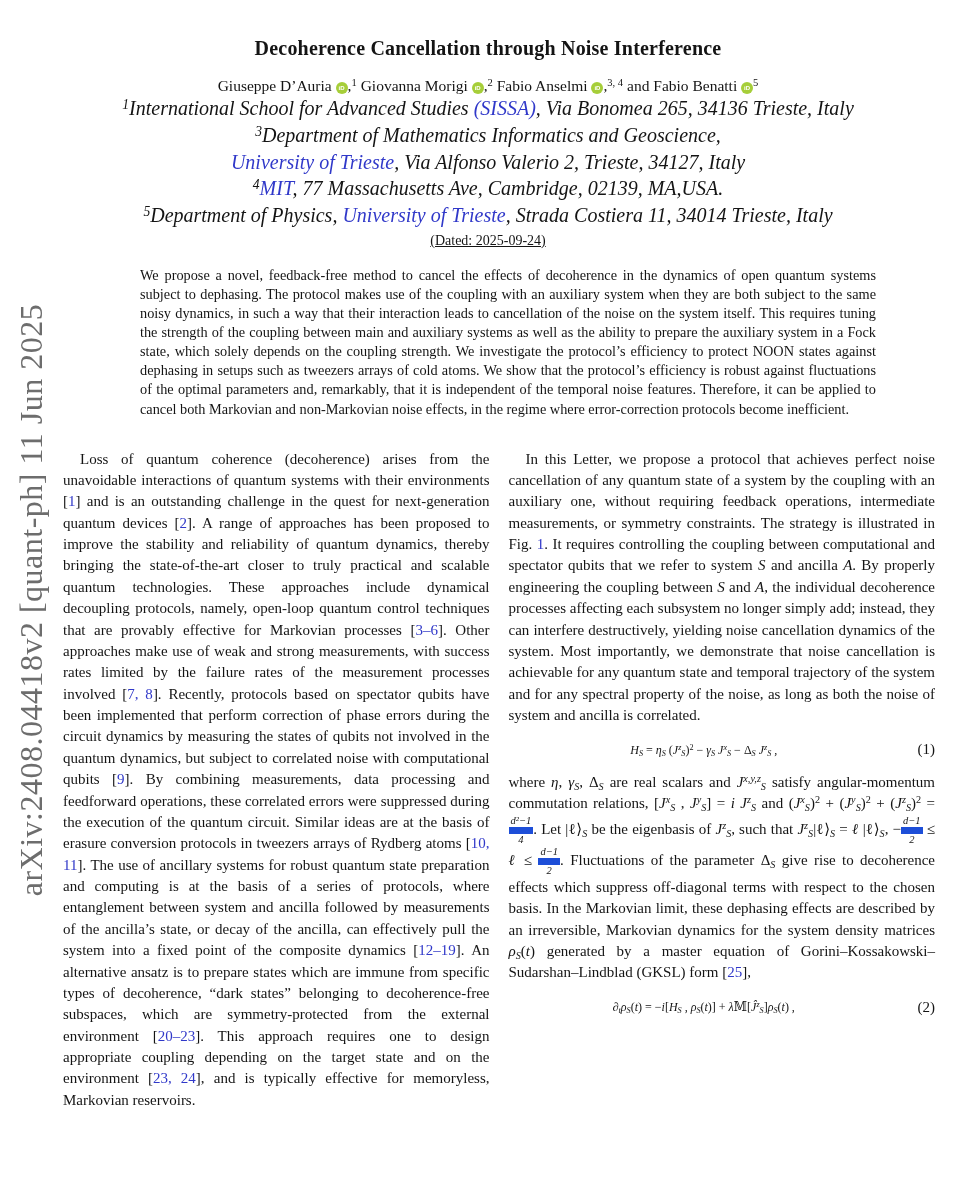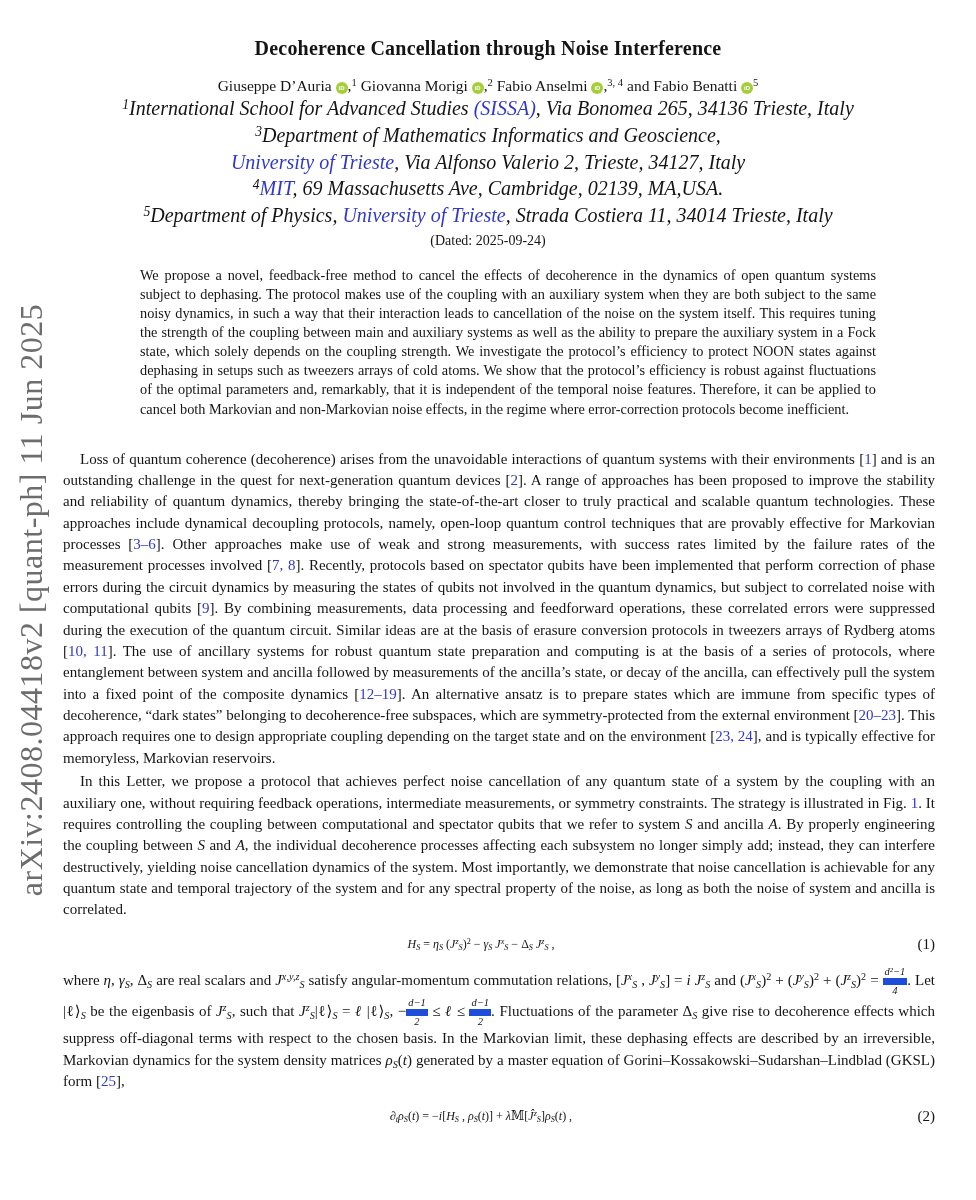--- a/index.html
+++ b/index.html
@@ -5,23 +5,23 @@
   html,body{margin:0;padding:0;}
   .page{position:relative;width:976px;height:1200px;background:#ffffff;color:#141414;
         font-family:"Liberation Serif","DejaVu Serif",serif;overflow:hidden;}
   .watermark{position:absolute;top:600px;left:31px;transform:translate(-50%,-50%) rotate(-90deg);
         white-space:nowrap;font-size:32px;color:#6d6d6d;letter-spacing:0.5px;}
   .header{text-align:center;padding-top:9px;}
   .title{font-size:20px;font-weight:bold;letter-spacing:0.2px;margin-top:28px;}
   .authors{margin-top:17px;font-size:15.5px;}
   .affiliations{font-style:italic;font-size:20px;line-height:1.34;}
   .affil-line{display:block;}
-  .dated{font-size:14px;margin-top:4px;}
+  .dated{font-size:14px;margin-top:4px;text-decoration:underline;}
   .abstract{margin:17px 100px 0 140px;width:736px;text-align:justify;font-size:14.3px;line-height:1.335;}
-  .columns{display:flex;gap:2px;margin:30px 41px 0 63px;font-size:15px;line-height:1.425;text-align:justify;flex-direction:column;}
+  .columns{display:flex;gap:19px;margin:30px 41px 0 63px;font-size:15px;line-height:1.425;text-align:justify;}
   .col{flex:1;min-width:0;}
   .col p{margin:0;text-indent:17px;}
   .col p.noindent{text-indent:0;}
   .equation{display:flex;align-items:center;margin:13px 0 11px;}
   .eq-body{flex:1;text-align:center;font-size:12px;}
   .eq-num{width:36px;text-align:right;}
   .link{color:#3038c9;}
   .i{font-style:italic;}
   .sup{font-size:68%;vertical-align:0.45em;line-height:0;}
   .sub{font-size:68%;vertical-align:-0.25em;line-height:0;}
@@ -39,21 +39,21 @@
 
   <div class="watermark">arXiv:2408.04418v2  [quant-ph]  11 Jun 2025</div>
 
   <div class="header">
     <div class="title">Decoherence Cancellation through Noise Interference</div>
     <div class="authors"><span>Giuseppe D’Auria </span><span class="orcid">iD</span><span>,</span><span class="sup">1</span><span> Giovanna Morigi </span><span class="orcid">iD</span><span>,</span><span class="sup">2</span><span> Fabio Anselmi </span><span class="orcid">iD</span><span>,</span><span class="sup">3, 4</span><span> and Fabio Benatti </span><span class="orcid">iD</span><span class="sup">5</span></div>
     <div class="affiliations">
       <span class="affil-line"><span class="sup">1</span><span>International School for Advanced Studies </span><span class="link">(SISSA)</span><span>, Via Bonomea 265, 34136 Trieste, Italy</span></span>
       <span class="affil-line"><span class="sup">3</span><span>Department of Mathematics Informatics and Geoscience,</span></span>
       <span class="affil-line"><span class="link">University of Trieste</span><span>, Via Alfonso Valerio 2, Trieste, 34127, Italy</span></span>
-      <span class="affil-line"><span class="sup">4</span><span class="link">MIT</span><span>, 69 Massachusetts Ave, Cambridge, 02139, MA,USA.</span></span>
+      <span class="affil-line"><span class="sup">4</span><span class="link">MIT</span><span>, 77 Massachusetts Ave, Cambridge, 02139, MA,USA.</span></span>
       <span class="affil-line"><span class="sup">5</span><span>Department of Physics, </span><span class="link">University of Trieste</span><span>, Strada Costiera 11, 34014 Trieste, Italy</span></span>
     </div>
     <div class="dated">(Dated: 2025-09-24)</div>
   </div>
 
   <div class="abstract">We propose a novel, feedback-free method to cancel the effects of decoherence in the dynamics of open quantum systems subject to dephasing. The protocol makes use of the coupling with an auxiliary system when they are both subject to the same noisy dynamics, in such a way that their interaction leads to cancellation of the noise on the system itself. This requires tuning the strength of the coupling between main and auxiliary systems as well as the ability to prepare the auxiliary system in a Fock state, which solely depends on the coupling strength. We investigate the protocol’s efficiency to protect NOON states against dephasing in setups such as tweezers arrays of cold atoms. We show that the protocol’s efficiency is robust against fluctuations of the optimal parameters and, remarkably, that it is independent of the temporal noise features. Therefore, it can be applied to cancel both Markovian and non-Markovian noise effects, in the regime where error-correction protocols become inefficient.</div>
 
   <div class="columns">
     <div class="col">
       <p><span>Loss of quantum coherence (decoherence) arises from the unavoidable interactions of quantum systems with their environments [</span><span class="link">1</span><span>] and is an outstanding challenge in the quest for next-generation quantum devices [</span><span class="link">2</span><span>]. A range of approaches has been proposed to improve the stability and reliability of quantum dynamics, thereby bringing the state-of-the-art closer to truly practical and scalable quantum technologies. These approaches include dynamical decoupling protocols, namely, open-loop quantum control techniques that are provably effective for Markovian processes [</span><span class="link">3–6</span><span>]. Other approaches make use of weak and strong measurements, with success rates limited by the failure rates of the measurement processes involved [</span><span class="link">7, 8</span><span>]. Recently, protocols based on spectator qubits have been implemented that perform correction of phase errors during the circuit dynamics by measuring the states of qubits not involved in the quantum dynamics, but subject to correlated noise with computational qubits [</span><span class="link">9</span><span>]. By combining measurements, data processing and feedforward operations, these correlated errors were suppressed during the execution of the quantum circuit. Similar ideas are at the basis of erasure conversion protocols in tweezers arrays of Rydberg atoms [</span><span class="link">10, 11</span><span>]. The use of ancillary systems for robust quantum state preparation and computing is at the basis of a series of protocols, where entanglement between system and ancilla followed by measurements of the ancilla’s state, or decay of the ancilla, can effectively pull the system into a fixed point of the composite dynamics [</span><span class="link">12–19</span><span>]. An alternative ansatz is to prepare states which are immune from specific types of decoherence, “dark states” belonging to decoherence-free subspaces, which are symmetry-protected from the external environment [</span><span class="link">20–23</span><span>]. This approach requires one to design appropriate coupling depending on the target state and on the environment [</span><span class="link">23, 24</span><span>], and is typically effective for memoryless, Markovian reservoirs.</span></p>

